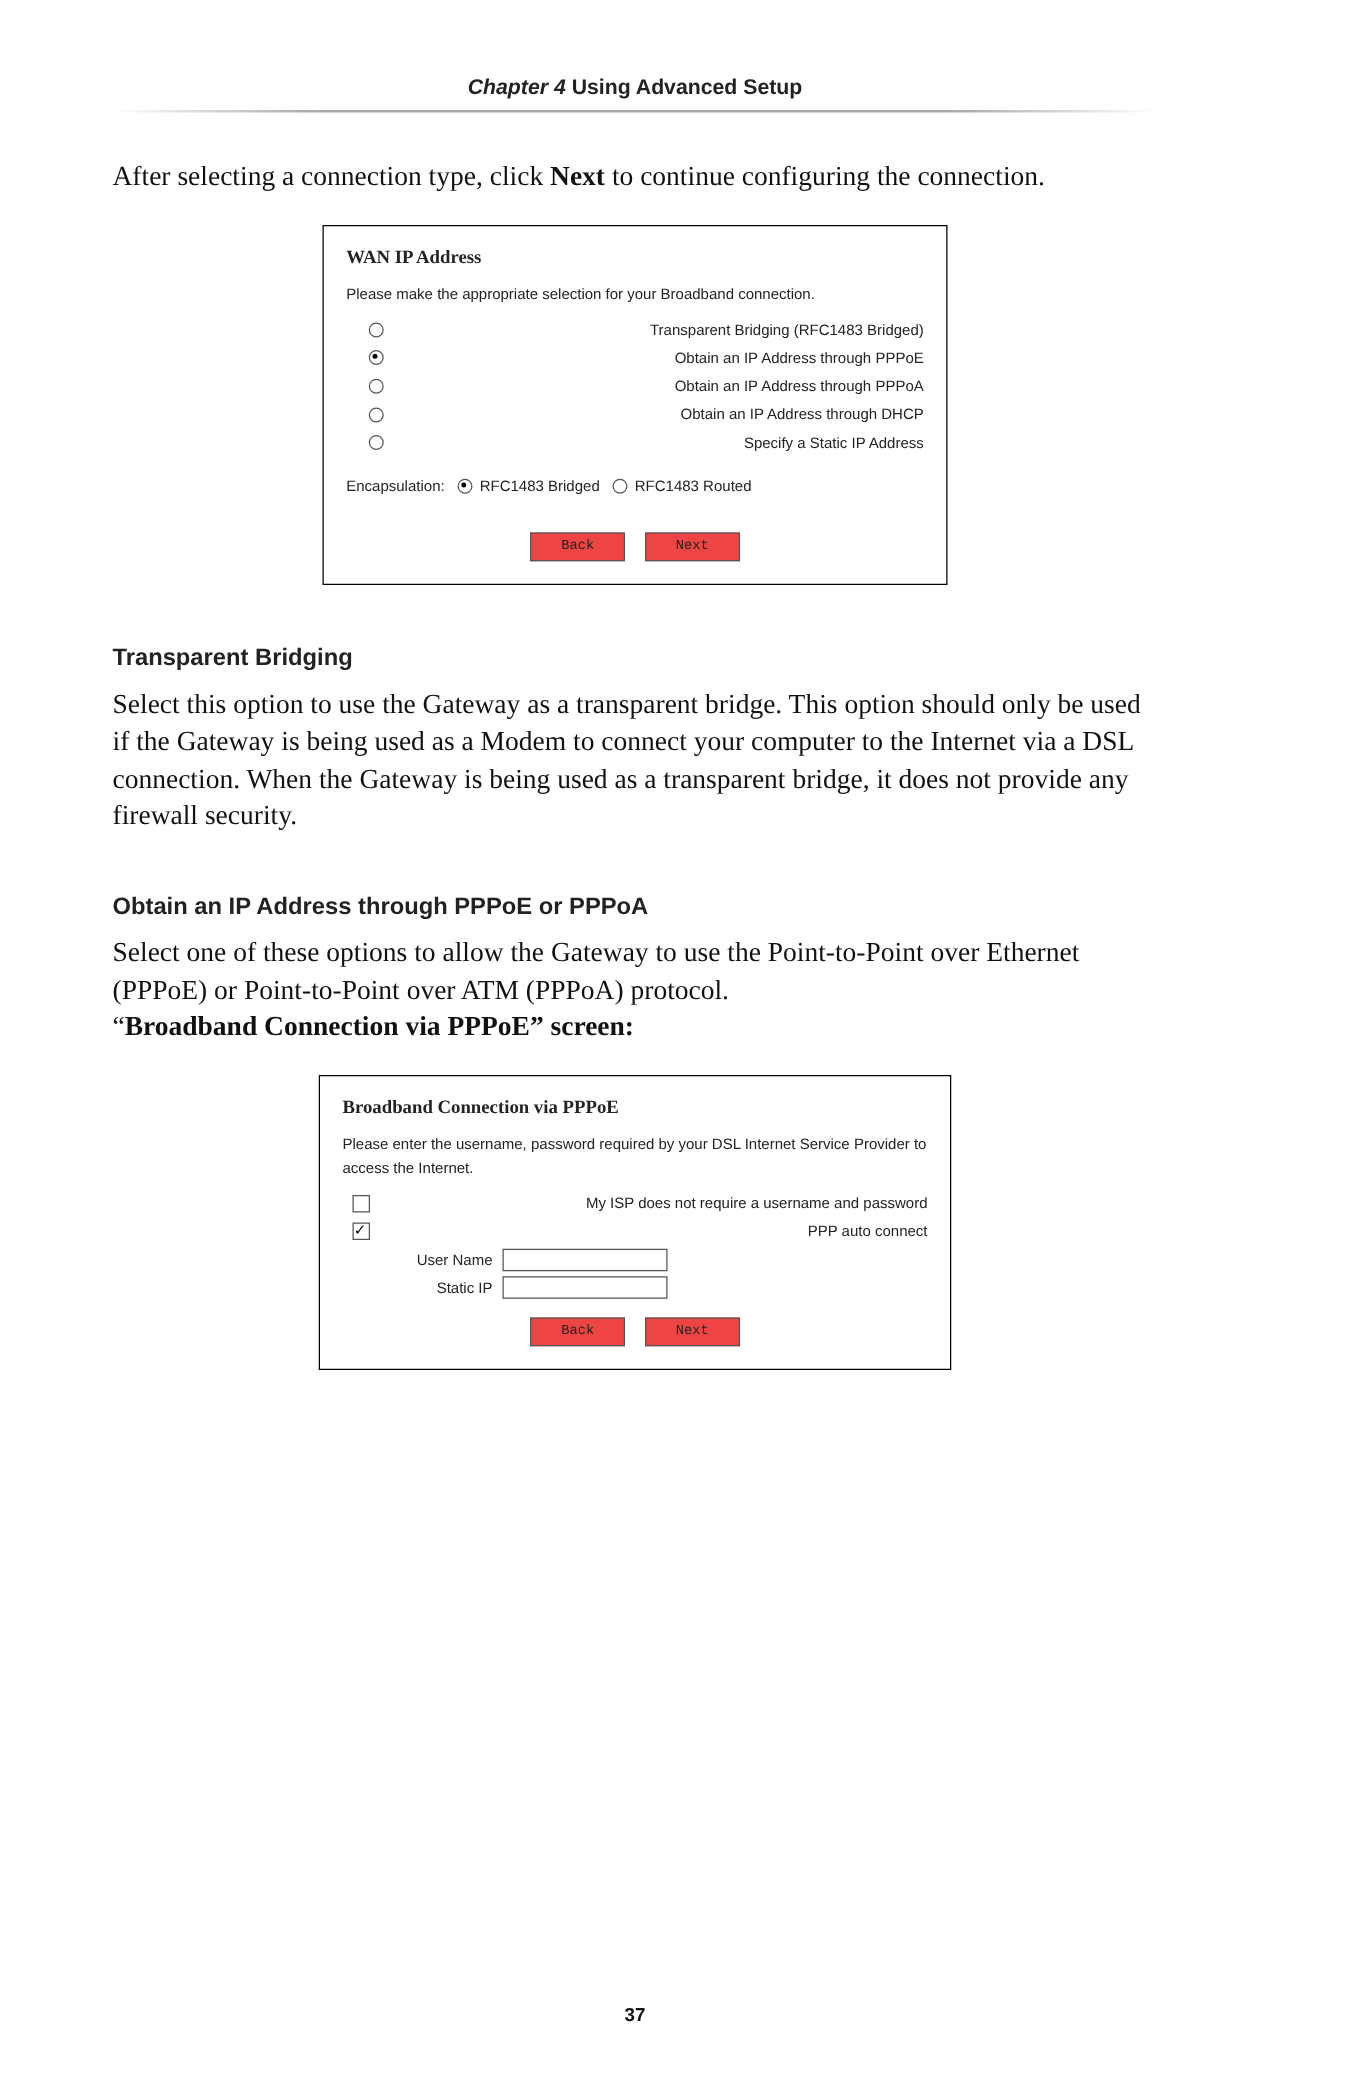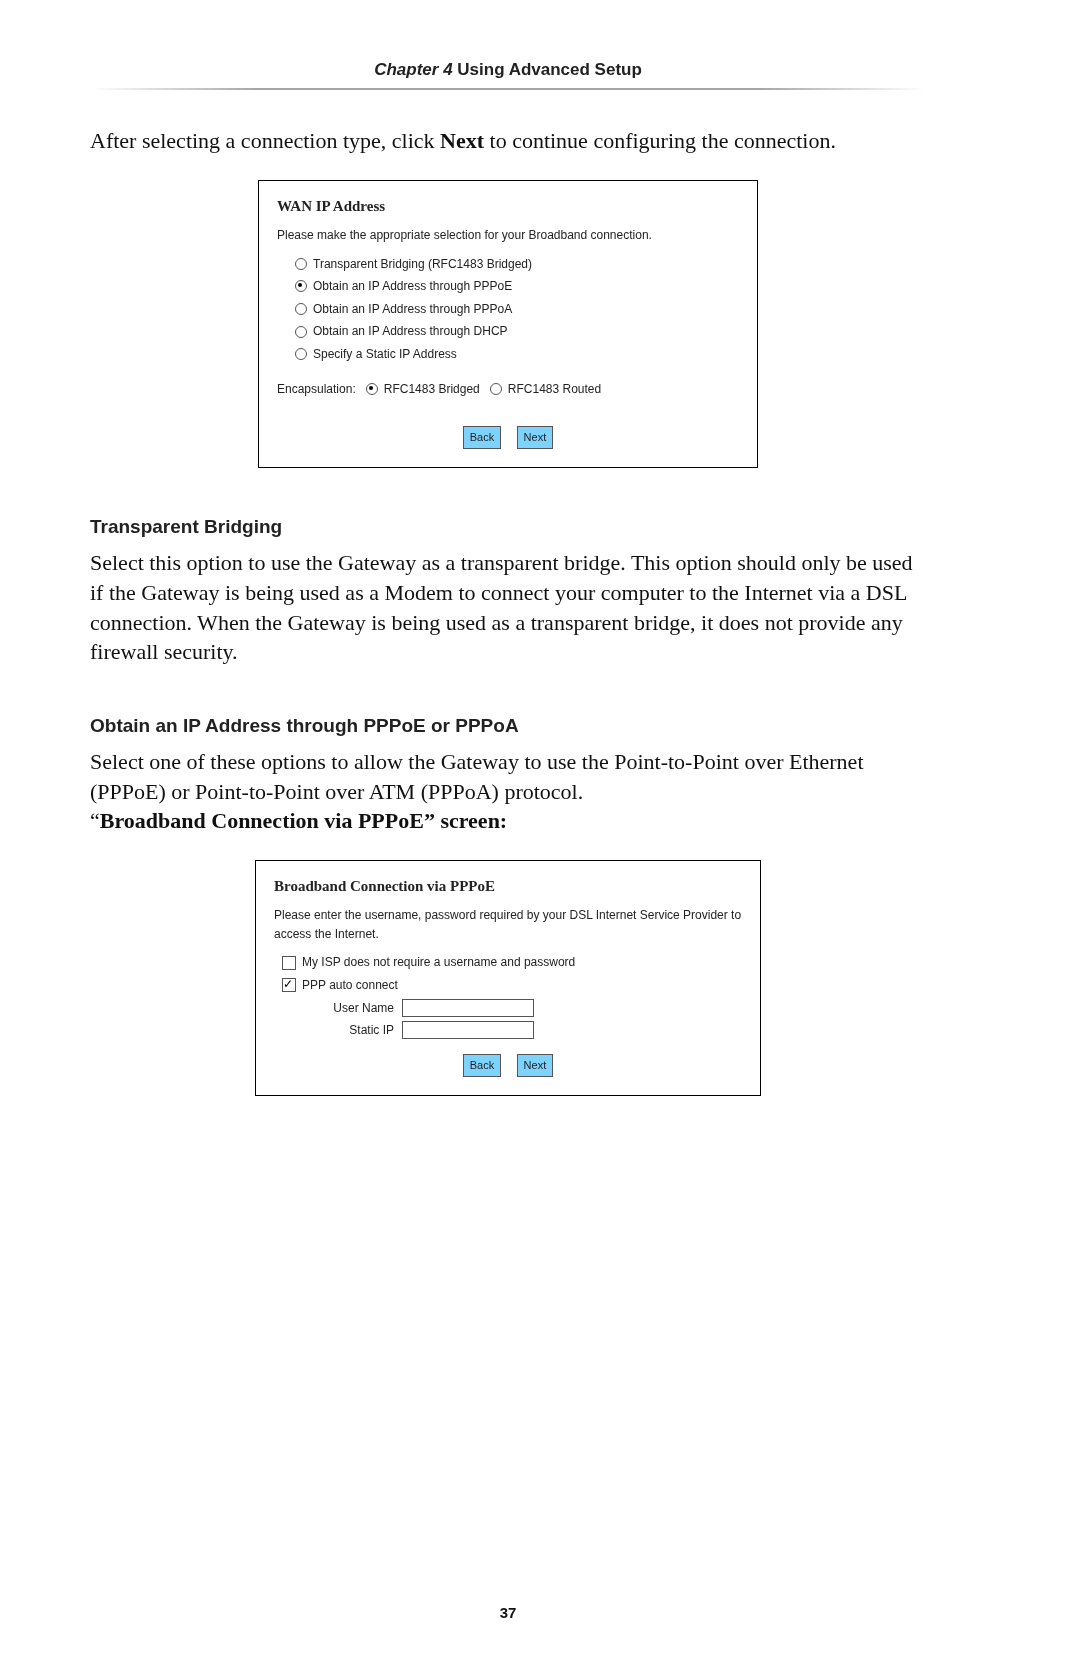--- a/index.html
+++ b/index.html
@@ -72,20 +72,21 @@
   }
   .panel-desc {
     font-size: 12px;
     margin-bottom: 10px;
   }
   .radio-row, .check-row {
     display: flex;
     align-items: center;
     gap: 6px;
     margin: 4px 0;
+    justify-content: space-between;
   }
   .radio, .radio-filled {
     display: inline-block;
     width: 10px; height: 10px;
     border: 1px solid #555;
     border-radius: 50%;
     background: #fff;
     flex: 0 0 auto;
   }
   .radio-filled::after {
@@ -118,25 +119,25 @@
     align-items: center;
     gap: 10px;
     font-size: 12px;
   }
   .btn-row {
     text-align: center;
     margin-top: 24px;
   }
   .btn {
     display: inline-block;
-    font-family: Liberation Sans, sans-serif;
+    font-family: Liberation Mono, monospace;
     font-size: 11px;
-    padding: 2px 6px;
-    border: 1px solid #555;
-    background: #7dd3fc;
+    padding: 2px 24px;
+    border: 1px solid #555;
+    background: #ef4444;
     margin: 0 6px;
   }
   .field-row {
     display: flex;
     align-items: center;
     margin: 4px 0;
   }
   .field-label {
     width: 120px;
     text-align: right;

